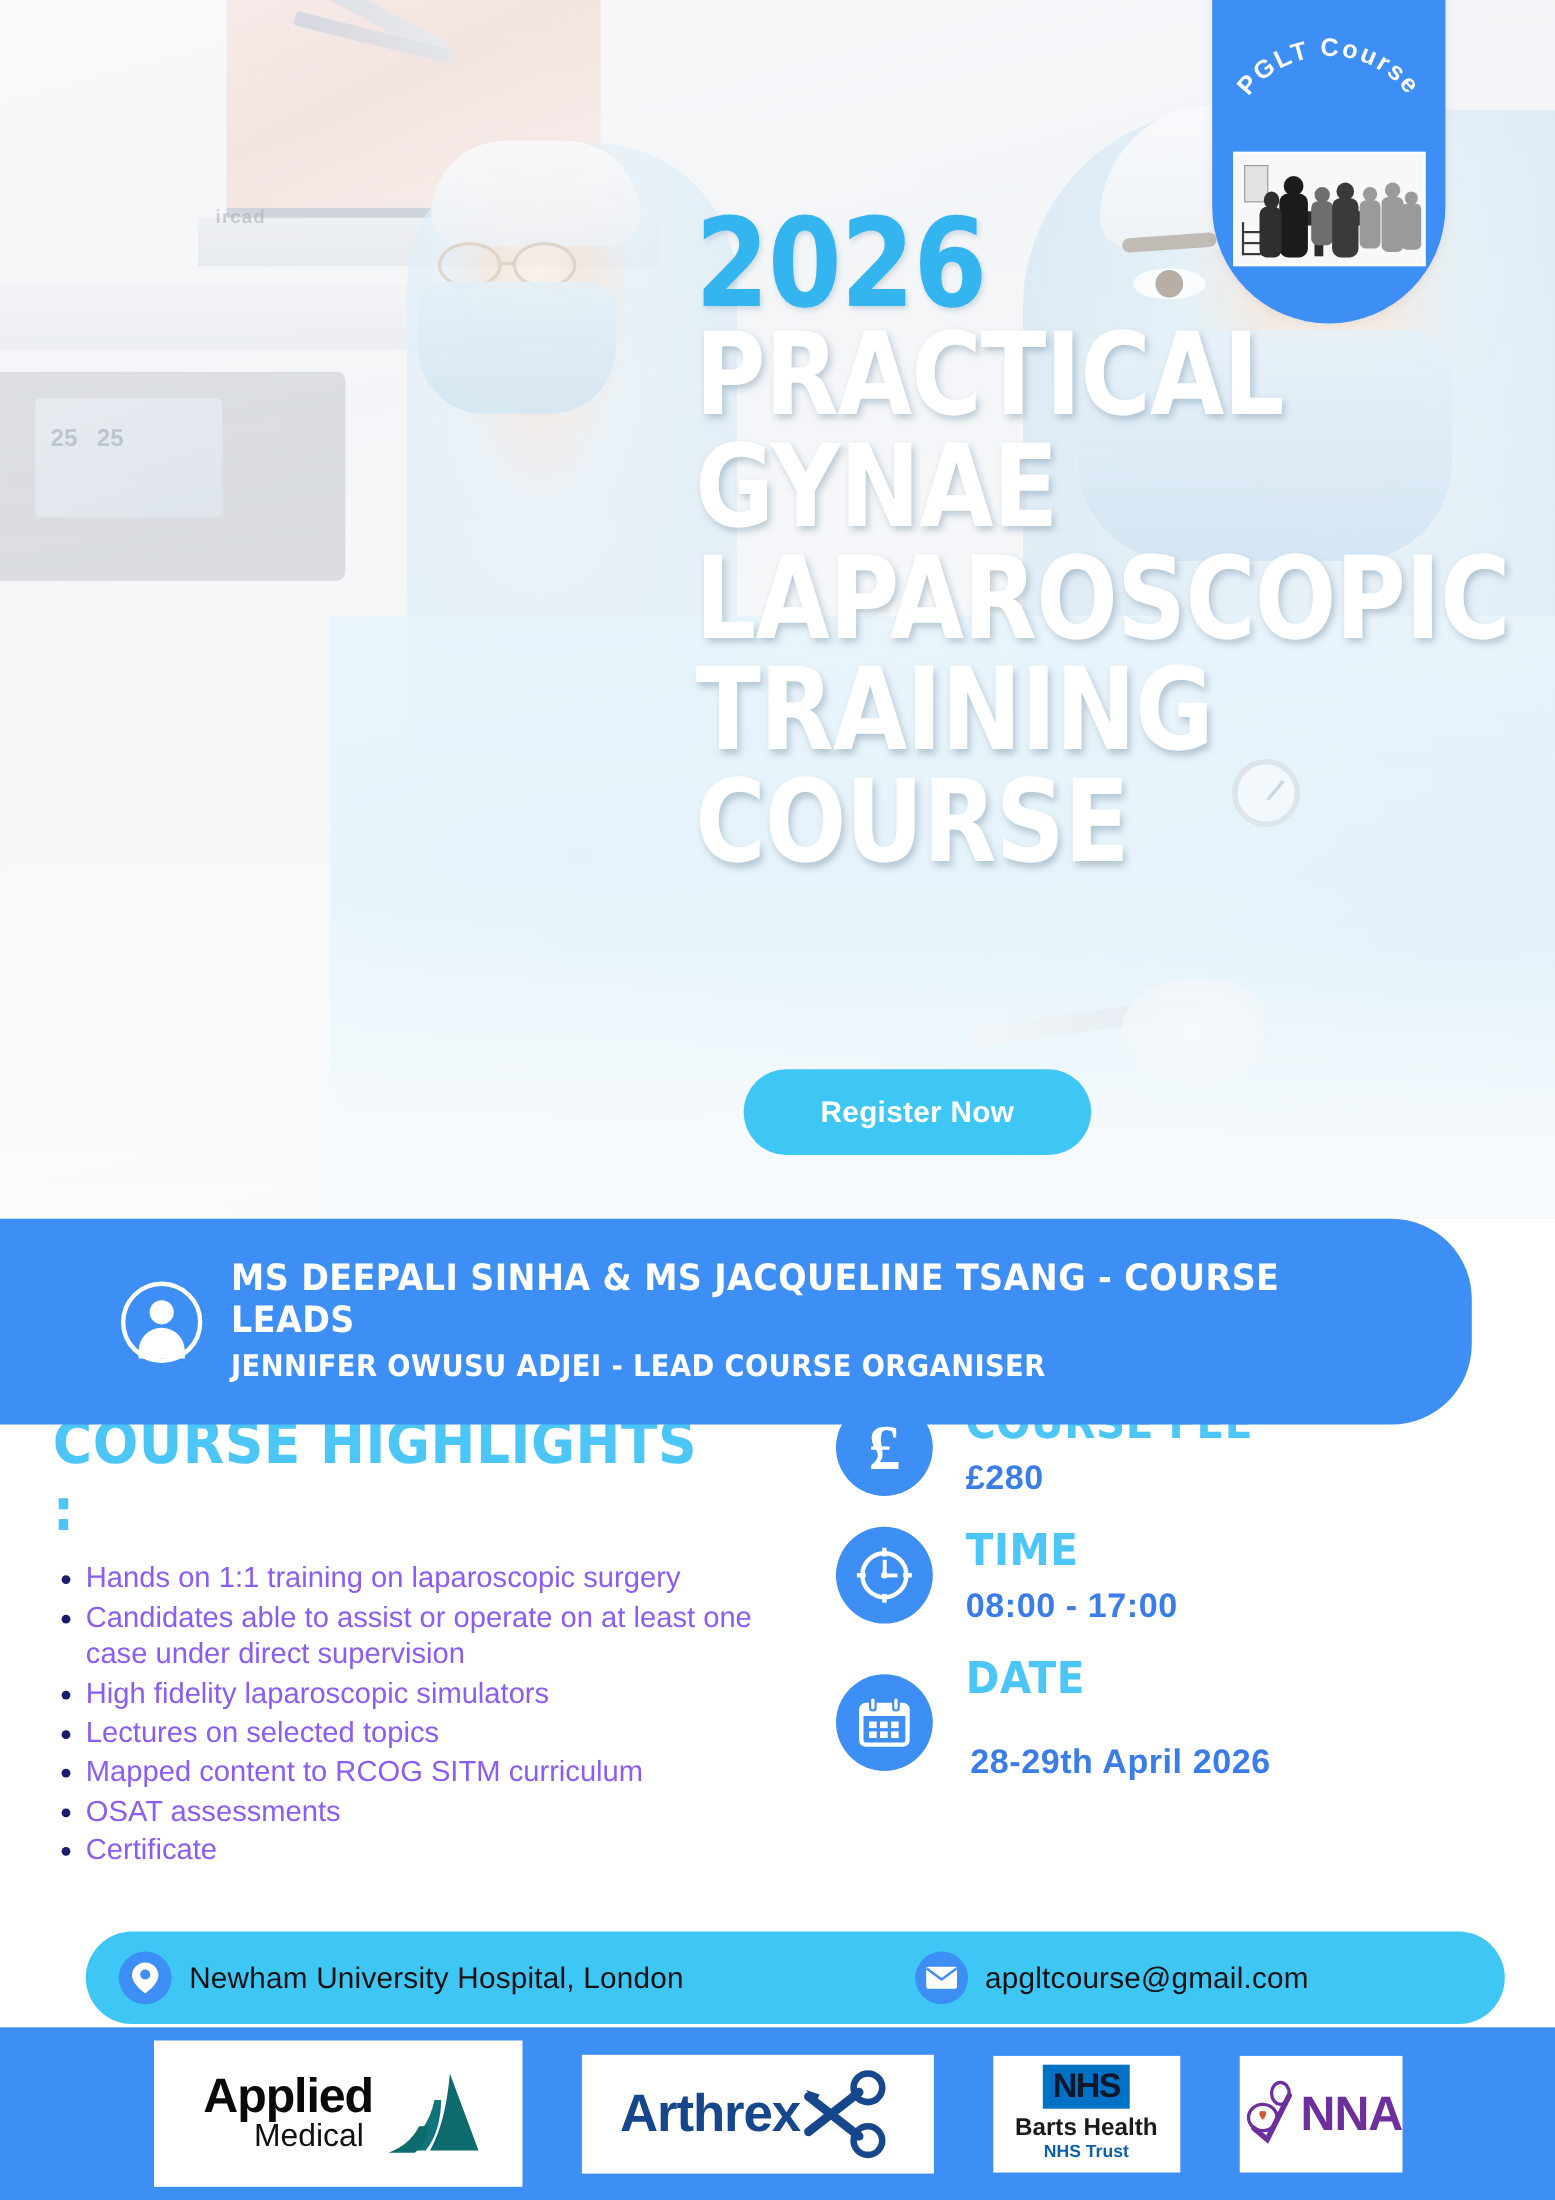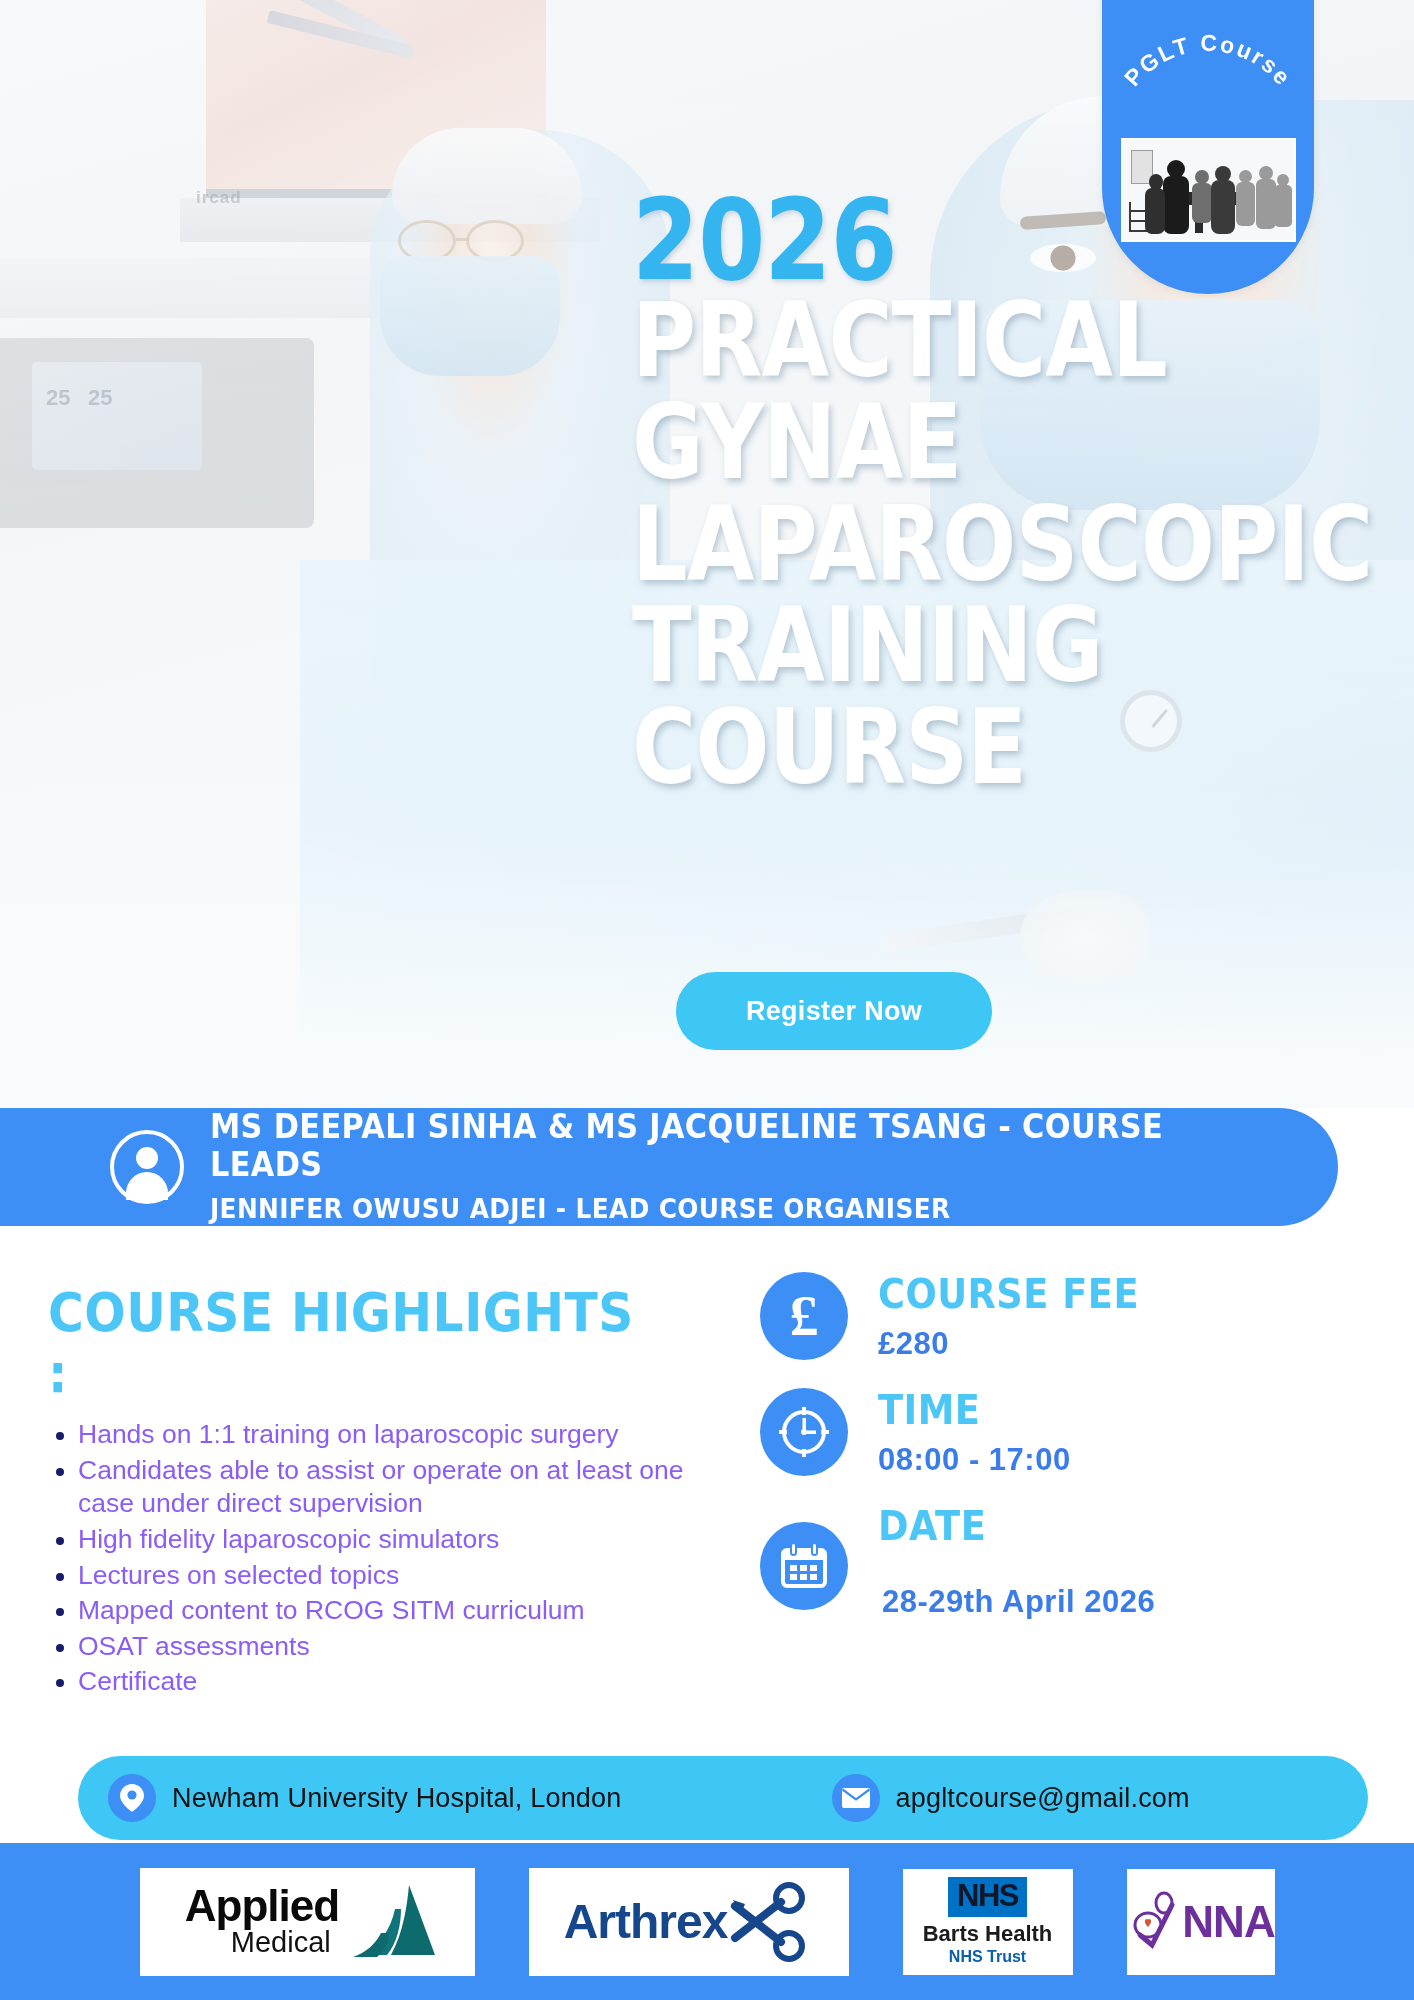--- a/index.html
+++ b/index.html
@@ -237,21 +237,21 @@
     width:316px; height:78px; border-radius:39px;
     background:#3ec6f5; color:#ffffff;
     display:flex; align-items:center; justify-content:center;
     font-size:27px; font-weight:700; letter-spacing:.3px;
     z-index:5; cursor:pointer; border:none;
     font-family:"Liberation Sans", sans-serif;
   }
 
   
   .leads{
-    position:absolute; left:0; top:1108px; width:1338px; height:118px;
+    position:absolute; left:0; top:1108px; width:1338px; height:187px;
     background:#3d8ef5; border-radius:0 73px 73px 0;
     display:flex; align-items:center; z-index:7;
   }
   .leads-avatar{
     width:74px; height:74px; border-radius:50%;
     border:4px solid #ffffff; margin-left:110px; margin-right:26px;
     position:relative; flex:none;
   }
   .leads-avatar .head{
     position:absolute; left:50%; top:13px; transform:translateX(-50%);
@@ -351,21 +351,21 @@
   
   .sponsors{
     position:absolute; left:0; top:1843px; width:1414px; height:157px;
     background:#3d8ef5; z-index:7;
     display:flex; align-items:center; justify-content:center; gap:54px;
   }
   .logo-card{
     background:#ffffff; display:flex; align-items:center; justify-content:center;
     position:relative; overflow:hidden;
   }
-  .lc-applied{ width:335px; height:108px; }
+  .lc-applied{ width:335px; height:133px; }
   .lc-arthrex{ width:320px; height:108px; }
   .lc-nhs{ width:170px; height:106px; }
   .lc-nna{ width:148px; height:106px; }
 
   .applied-txt{ margin-left:8px; text-align:left; }
   .applied-1{ font-size:44px; font-weight:700; color:#0a0a0a; line-height:.92; letter-spacing:-1px;
     font-family:"Liberation Sans", sans-serif; }
   .applied-2{ font-size:29px; color:#111; margin-left:46px; line-height:1; margin-top:2px;
     font-family:"Liberation Sans", sans-serif; }
   .applied-mark{ width:86px; height:78px; margin-left:12px; }

